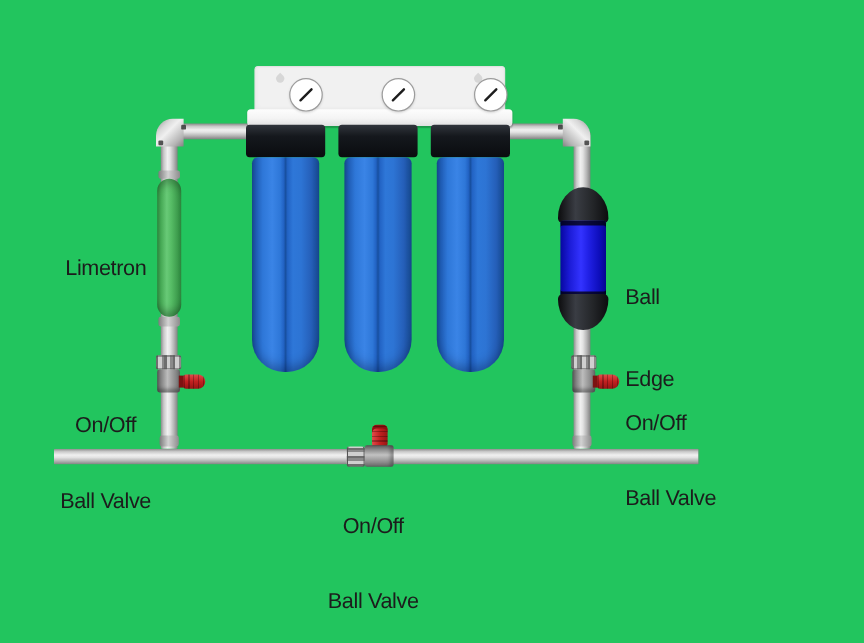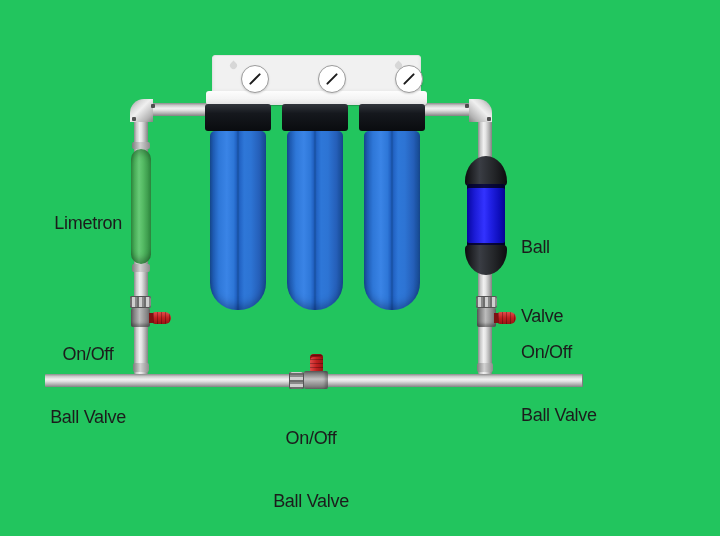--- a/index.html
+++ b/index.html
@@ -149,21 +149,21 @@
   <div class="abs valve-body-v" style="left:477px;top:308px;"></div>
   <div class="abs handle-stem" style="left:494px;top:313px;width:5px;height:10px;"></div>
   <div class="abs handle-right" style="left:498px;top:312px;"></div>
 
   <div class="abs label label-limetron">
     <span>Limetron</span>
   </div>
 
   <div class="abs label label-home-edge">
     <div>Ball</div>
-    <div>Valve</div>
+    <div>Edge</div>
   </div>
 
   <div class="abs label label-valve-left">
     <div>On/Off</div>
     <div>Ball Valve</div>
   </div>
 
   <div class="abs label label-valve-middle">
     <div>On/Off</div>
     <div>Ball Valve</div>

